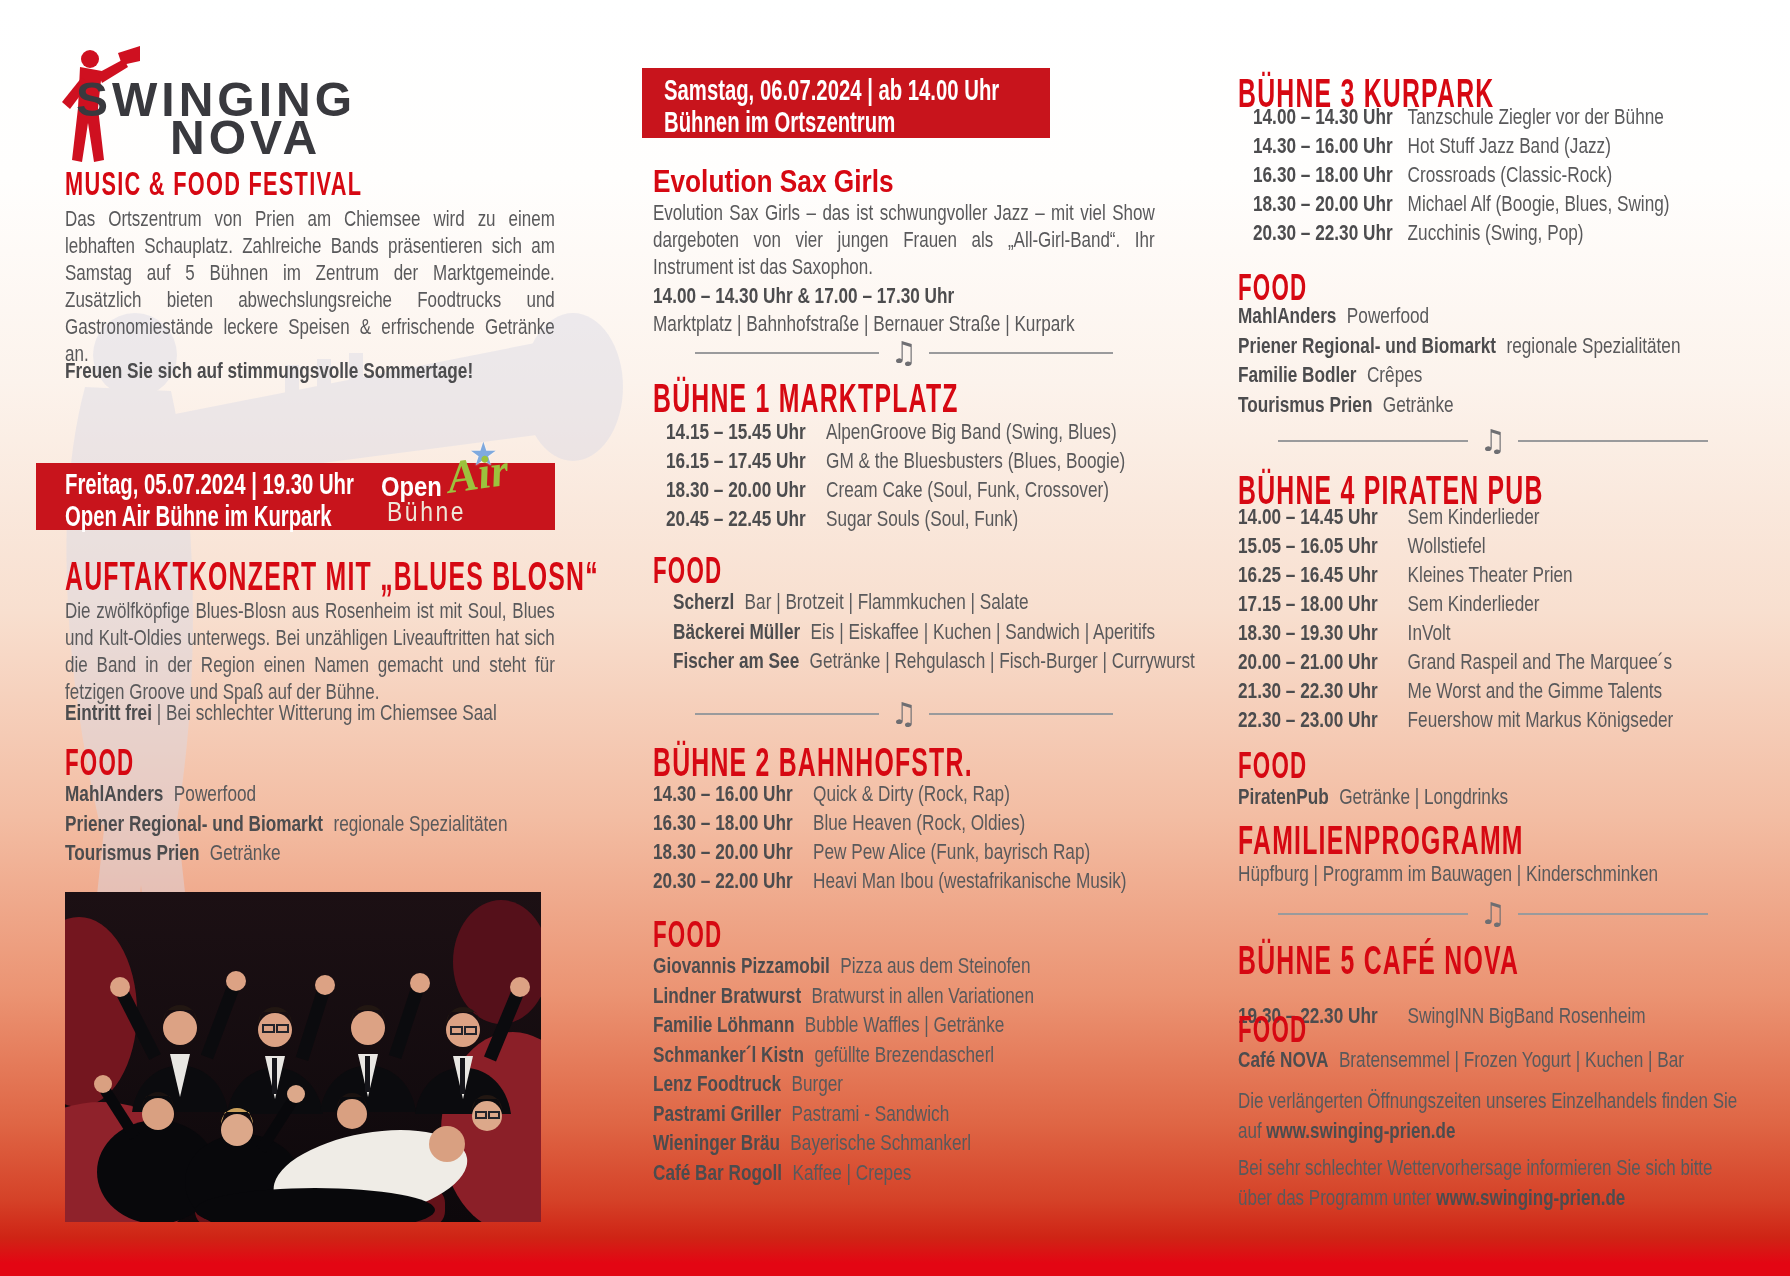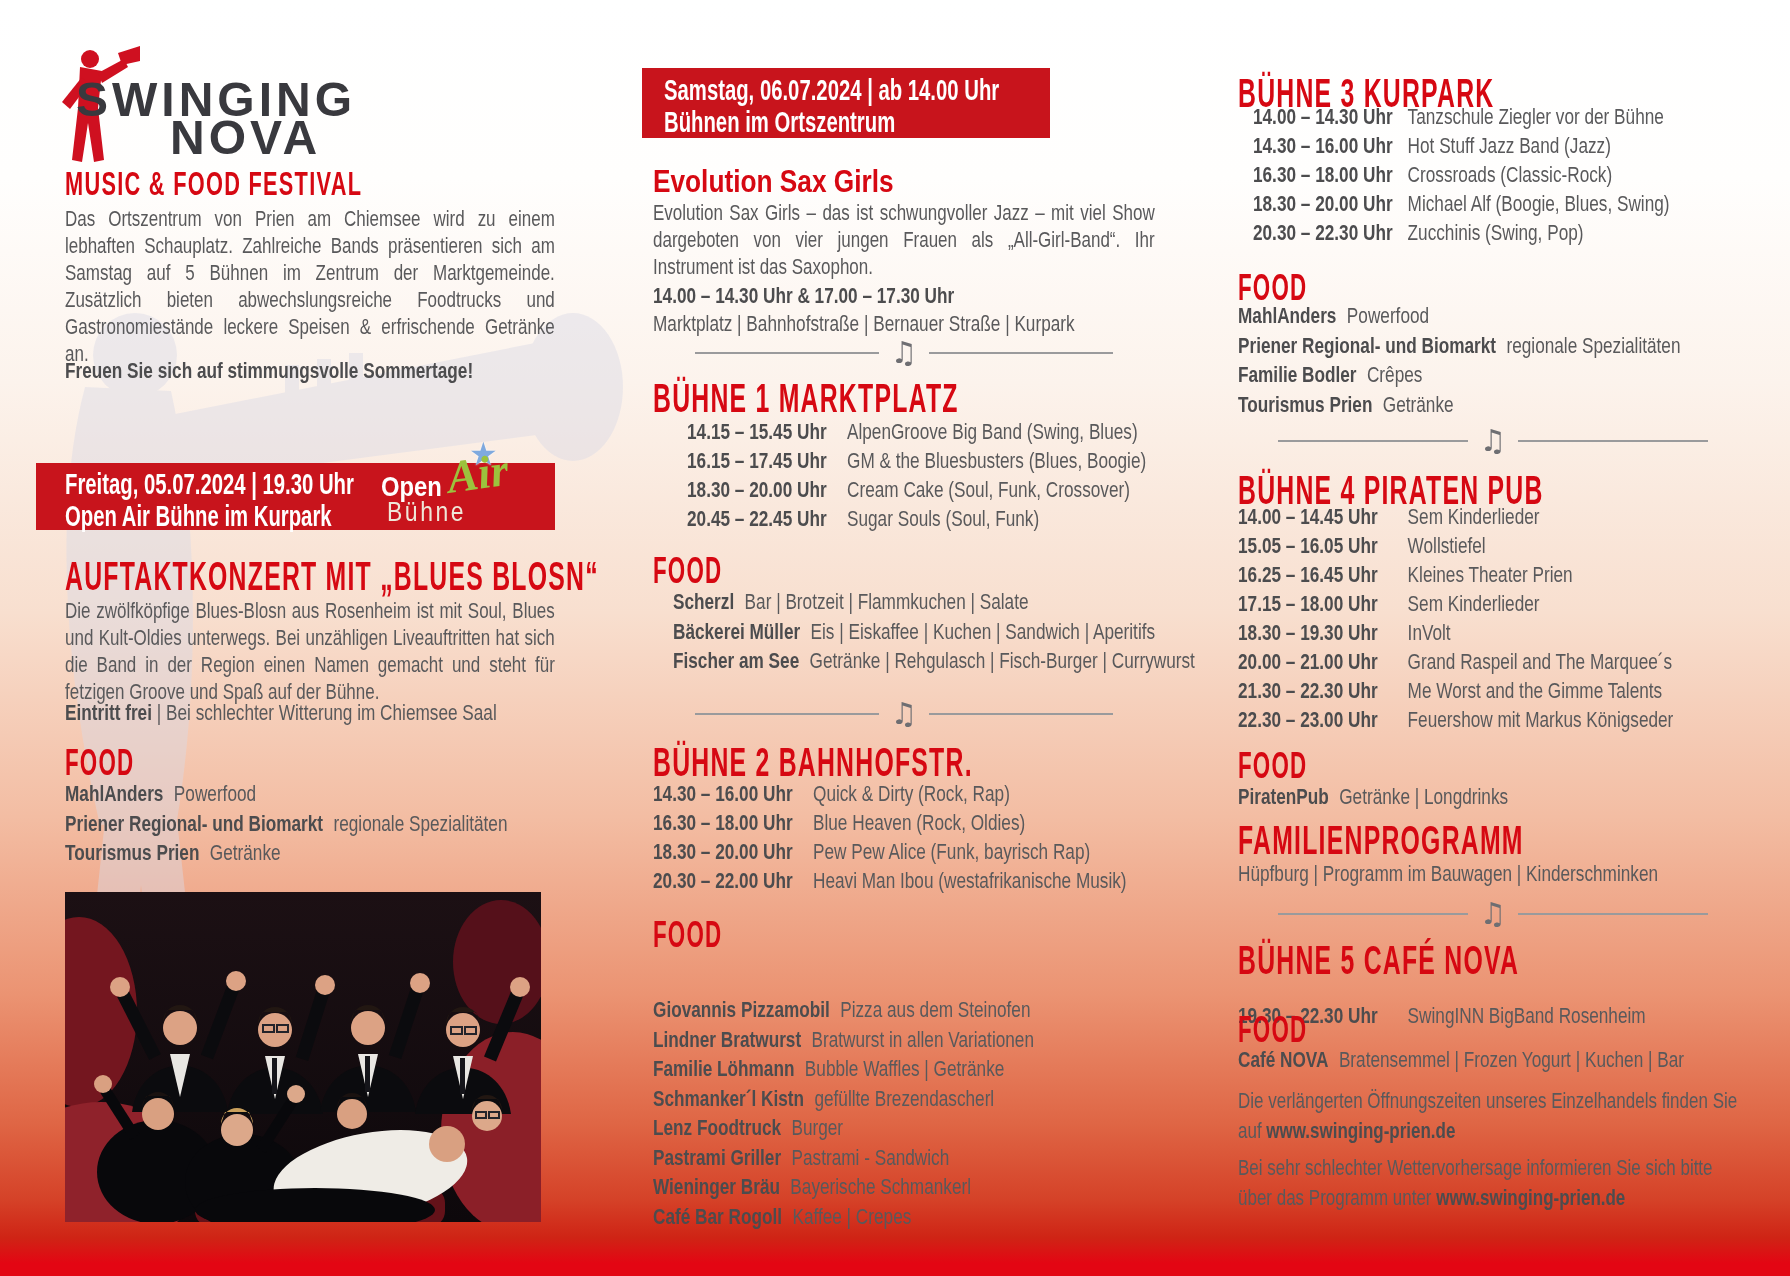--- a/index.html
+++ b/index.html
@@ -231,21 +231,21 @@
 
   <div class="divider abs" style="left:695px;top:338px;width:418px;">
     <i class="dline"></i>
       <span class="dnote">♫</span>
       <i class="dline"></i>
   </div>
 
   <div class="abs" style="left:653px;top:378px;">
     <h2 class="rhead">BÜHNE 1 MARKTPLATZ</h2>
   </div>
-  <div class="abs" style="left:687px;top:418px;">
+  <div class="abs" style="left:666px;top:418px;">
     <div class="srow">
         <span class="time t-mid">14.15 – 15.45 Uhr</span>
         <span class="act">AlpenGroove Big Band (Swing, Blues)</span>
       </div>
     <div class="srow">
         <span class="time t-mid">16.15 – 17.45 Uhr</span>
         <span class="act">GM &amp; the Bluesbusters (Blues, Boogie)</span>
       </div>
     <div class="srow">
         <span class="time t-mid">18.30 – 20.00 Uhr</span>
@@ -290,21 +290,21 @@
       </div>
     <div class="srow">
         <span class="time t-mid">20.30 – 22.00 Uhr</span>
         <span class="act">Heavi Man Ibou (westafrikanische Musik)</span>
       </div>
   </div>
 
   <div class="abs" style="left:653px;top:917px;">
     <h3 class="rhead" style="font-size:36px;">FOOD</h3>
   </div>
-  <div class="abs" style="left:653px;top:996px;">
+  <div class="abs" style="left:653px;top:952px;">
     <div class="frow"><span class="fname">Giovannis Pizzamobil</span><span class="fdesc">Pizza aus dem Steinofen</span></div>
     <div class="frow"><span class="fname">Lindner Bratwurst</span><span class="fdesc">Bratwurst in allen Variationen</span></div>
     <div class="frow"><span class="fname">Familie Löhmann</span><span class="fdesc">Bubble Waffles | Getränke</span></div>
     <div class="frow"><span class="fname">Schmanker´l Kistn</span><span class="fdesc">gefüllte Brezendascherl</span></div>
     <div class="frow"><span class="fname">Lenz Foodtruck</span><span class="fdesc">Burger</span></div>
     <div class="frow"><span class="fname">Pastrami Griller</span><span class="fdesc">Pastrami - Sandwich</span></div>
     <div class="frow"><span class="fname">Wieninger Bräu</span><span class="fdesc">Bayerische Schmankerl</span></div>
     <div class="frow"><span class="fname">Café Bar Rogoll</span><span class="fdesc">Kaffee | Crepes</span></div>
   </div>
 

